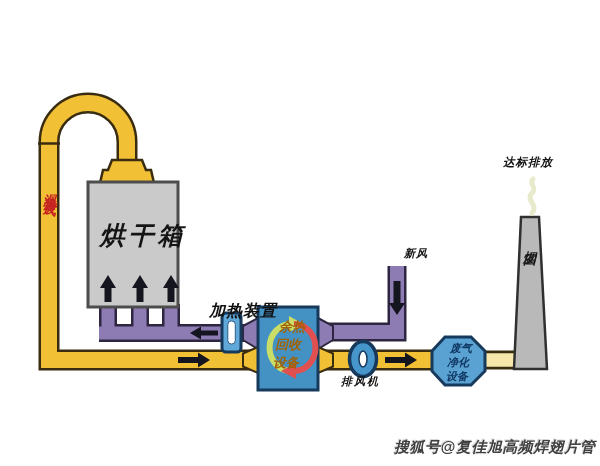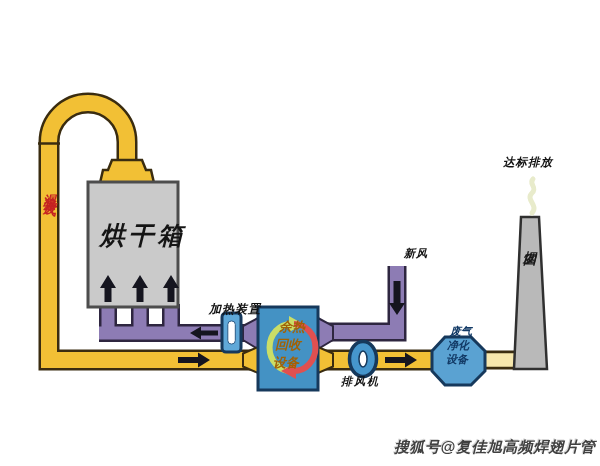--- a/index.html
+++ b/index.html
@@ -5,28 +5,28 @@
   html,body{margin:0;padding:0;background:#ffffff;}
   #stage{
     position:relative;width:600px;height:466px;background:#ffffff;overflow:hidden;
     font-family:"Liberation Sans","DejaVu Sans",sans-serif;
   }
   #pipes{position:absolute;left:0;top:0;}
   .lbl{position:absolute;color:#111;font-weight:bold;white-space:nowrap;font-style:italic;}
   .v{writing-mode:vertical-rl;text-orientation:upright;}
   .lbl-wet{left:40px;top:184px;font-size:13px;color:#c52222;letter-spacing:3px;height:86px;}
   .lbl-oven{left:88px;top:219px;width:106px;text-align:center;font-size:25px;letter-spacing:4px;text-indent:4px;color:#141414;}
-  .lbl-heat{left:209px;top:301px;font-size:12px;letter-spacing:1px;}
+  .lbl-heat{left:209px;top:301px;font-size:16px;letter-spacing:1px;}
   .lbl-recov{left:258px;top:318px;width:60px;text-align:center;font-size:13px;line-height:18px;color:#a16207;}
   .lbl-recov span{display:block;}
   .lbl-recov span:nth-child(1){transform:translateX(4px);}
   .lbl-recov span:nth-child(3){transform:translateX(-2px);}
   .lbl-fresh{left:404px;top:246px;font-size:11px;letter-spacing:1px;}
   .lbl-fan{left:341px;top:374px;font-size:11px;letter-spacing:2px;}
-  .lbl-purif{left:430px;top:324px;width:56px;text-align:center;font-size:11px;line-height:14px;color:#123a66;}
+  .lbl-purif{left:430px;top:341px;width:56px;text-align:center;font-size:11px;line-height:14px;color:#123a66;}
   .lbl-purif span{display:block;}
   .lbl-purif span:nth-child(1){transform:translateX(3px);}
   .lbl-purif span:nth-child(3){transform:translateX(-1px);}
   .lbl-chimney{left:520px;top:241px;font-size:13px;letter-spacing:2px;height:56px;color:#1a1a1a;}
   .lbl-std{left:503px;top:155px;font-size:11.5px;letter-spacing:1px;}
   .lbl-wm{left:394px;top:438px;font-size:15px;color:#404040;letter-spacing:0.5px;
     text-shadow:1px 1px 0 rgba(255,255,255,.95),-1px -1px 0 rgba(110,110,110,.28);}
 </style>
 </head>
 <body>

